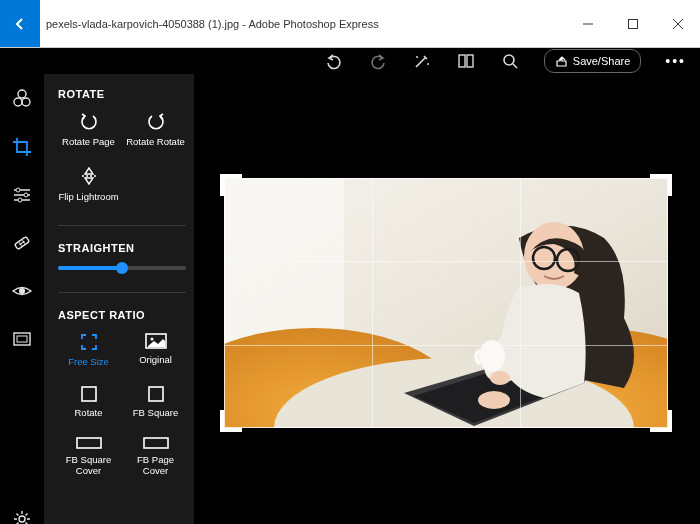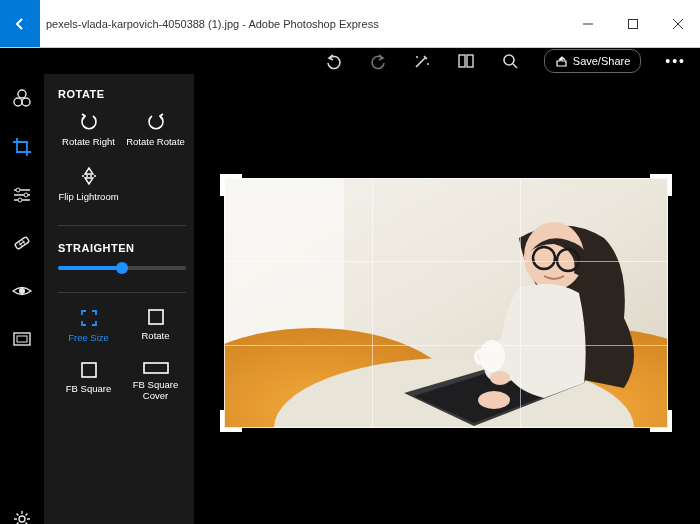--- a/index.html
+++ b/index.html
@@ -197,21 +197,21 @@
   <div class="sidepanel">
     <h4>ROTATE</h4>
     <div class="opt-grid">
       <div class="opt">
         <span class="oicon">
             <svg width="20" height="18" viewBox="0 0 20 18">
               <path d="M14 4 A7 7 0 1 1 6 4" fill="none" stroke="#fff" stroke-width="1.6"></path>
               <path d="M3 2 L6 4 L4 7" fill="none" stroke="#fff" stroke-width="1.6"></path>
             </svg>
           </span>
-        <span class="olabel">Rotate Right</span>
+        <span class="olabel">Rotate Page</span>
       </div>
       <div class="opt">
         <span class="oicon">
             <svg width="20" height="18" viewBox="0 0 20 18">
               <path d="M6 4 A7 7 0 1 0 14 4" fill="none" stroke="#fff" stroke-width="1.6"></path>
               <path d="M17 2 L14 4 L16 7" fill="none" stroke="#fff" stroke-width="1.6"></path>
             </svg>
           </span>
         <span class="olabel">Rotate Rotate</span>
       </div>
@@ -232,31 +232,42 @@
     <h4>STRAIGHTEN</h4>
     <div class="slider-wrap">
       <div class="slider-track">
         <div class="slider-fill"></div>
         <div class="slider-thumb"></div>
       </div>
     </div>
 
     <hr class="divider">
 
+    <h4>ASPECT RATIO</h4>
     <div class="aspect-grid">
       <div class="aspect selected">
         <span class="ashape">
             <svg width="18" height="18" viewBox="0 0 18 18">
               <path d="M2 6 V2 H6 M12 2 H16 V6 M16 12 V16 H12 M6 16 H2 V12" fill="none" stroke="#1e90ff" stroke-width="1.8"></path>
             </svg>
           </span>
         <span class="alabel">Free Size</span>
       </div>
       <div class="aspect">
         <span class="ashape">
+            <svg width="22" height="16" viewBox="0 0 22 16">
+              <rect x="1" y="1" width="20" height="14" fill="none" stroke="#fff" stroke-width="1.6"></rect>
+              <circle cx="7" cy="6" r="1.5" fill="#fff"></circle>
+              <path d="M3 13 L9 8 L13 11 L18 6 L20 8 V14 H3 Z" fill="#fff"></path>
+            </svg>
+          </span>
+        <span class="alabel">Original</span>
+      </div>
+      <div class="aspect">
+        <span class="ashape">
             <svg width="16" height="16" viewBox="0 0 16 16">
               <rect x="1" y="1" width="14" height="14" fill="none" stroke="#fff" stroke-width="1.6"></rect>
             </svg>
           </span>
         <span class="alabel">Rotate</span>
       </div>
       <div class="aspect">
         <span class="ashape">
             <svg width="16" height="16" viewBox="0 0 16 16">
               <rect x="1" y="1" width="14" height="14" fill="none" stroke="#fff" stroke-width="1.6"></rect>
@@ -264,20 +275,28 @@
           </span>
         <span class="alabel">FB Square</span>
       </div>
       <div class="aspect">
         <span class="ashape">
             <svg width="26" height="12" viewBox="0 0 26 12">
               <rect x="1" y="1" width="24" height="10" fill="none" stroke="#fff" stroke-width="1.6"></rect>
             </svg>
           </span>
         <span class="alabel">FB Square Cover</span>
+      </div>
+      <div class="aspect">
+        <span class="ashape">
+            <svg width="26" height="12" viewBox="0 0 26 12">
+              <rect x="1" y="1" width="24" height="10" fill="none" stroke="#fff" stroke-width="1.6"></rect>
+            </svg>
+          </span>
+        <span class="alabel">FB Page Cover</span>
       </div>
     </div>
   </div>
 
   <div class="canvas">
     <div class="crop-frame">
       <div class="photo">
         <svg viewBox="0 0 444 250" preserveAspectRatio="xMidYMid slice">
           <defs>
             <linearGradient id="bg" x1="0" y1="0" x2="1" y2="1">

